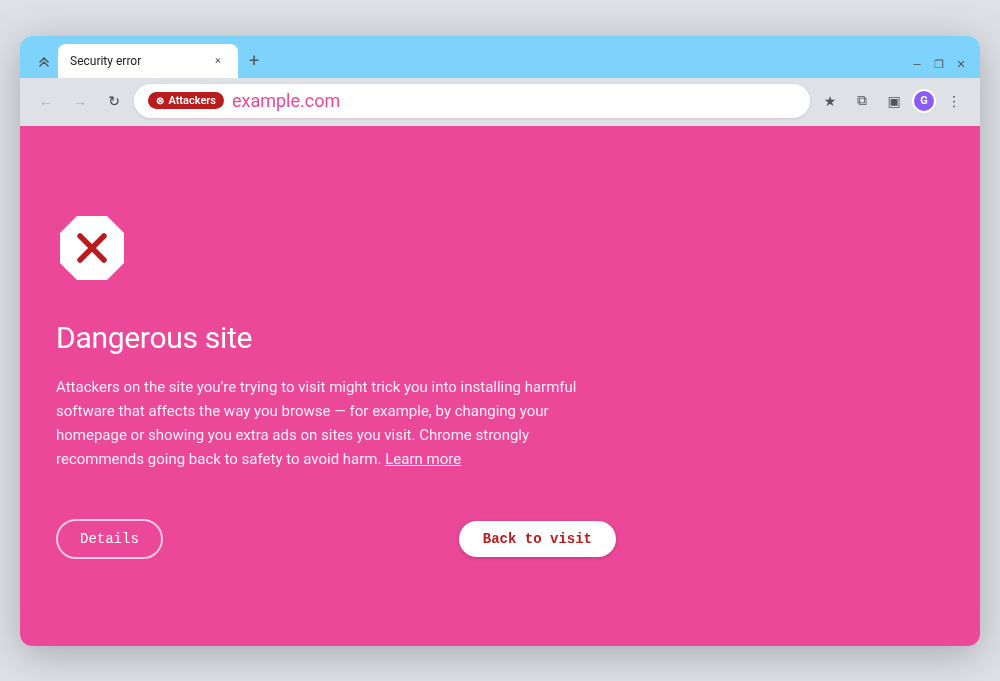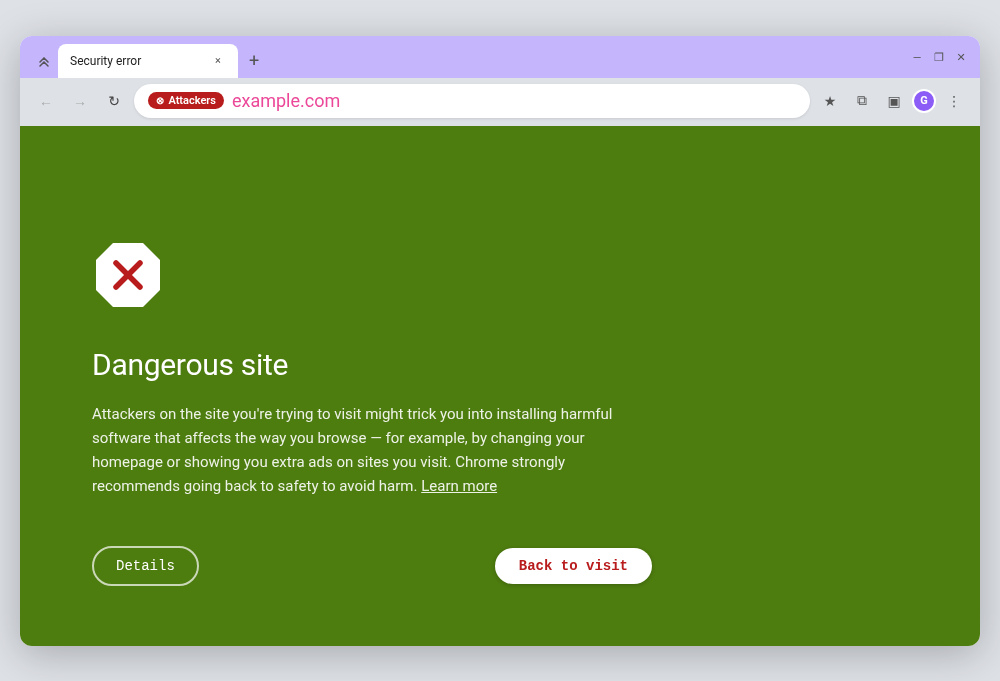--- a/index.html
+++ b/index.html
@@ -15,24 +15,24 @@
     .browser-window {
       width: 960px;
       border-radius: 12px;
       overflow: hidden;
       box-shadow: 0 8px 40px rgba(0,0,0,0.25);
       background: #fff;
     }
 
     
     .title-bar {
-      background: #c4b5fd;
+      background: #7dd3fc;
       padding: 8px 12px 0 12px;
       display: flex;
-      align-items: center;
+      align-items: flex-end;
       gap: 4px;
     }
 
     .tab-group {
       display: flex;
       align-items: flex-end;
       gap: 2px;
       flex: 1;
     }
 
@@ -198,26 +198,26 @@
       justify-content: center;
       cursor: pointer;
       font-size: 11px;
       color: #fff;
       font-weight: bold;
       border: 2px solid #fff;
     }
 
     
     .page-content {
-      background: #4d7c0f;
+      background: #ec4899;
       min-height: 520px;
       display: flex;
-      align-items: flex-end;
+      align-items: center;
       justify-content: flex-start;
-      padding: 60px 72px;
+      padding: 60px 36px;
     }
 
     .error-container {
       max-width: 560px;
     }
 
     .error-icon {
       width: 72px;
       height: 72px;
       margin-bottom: 36px;

